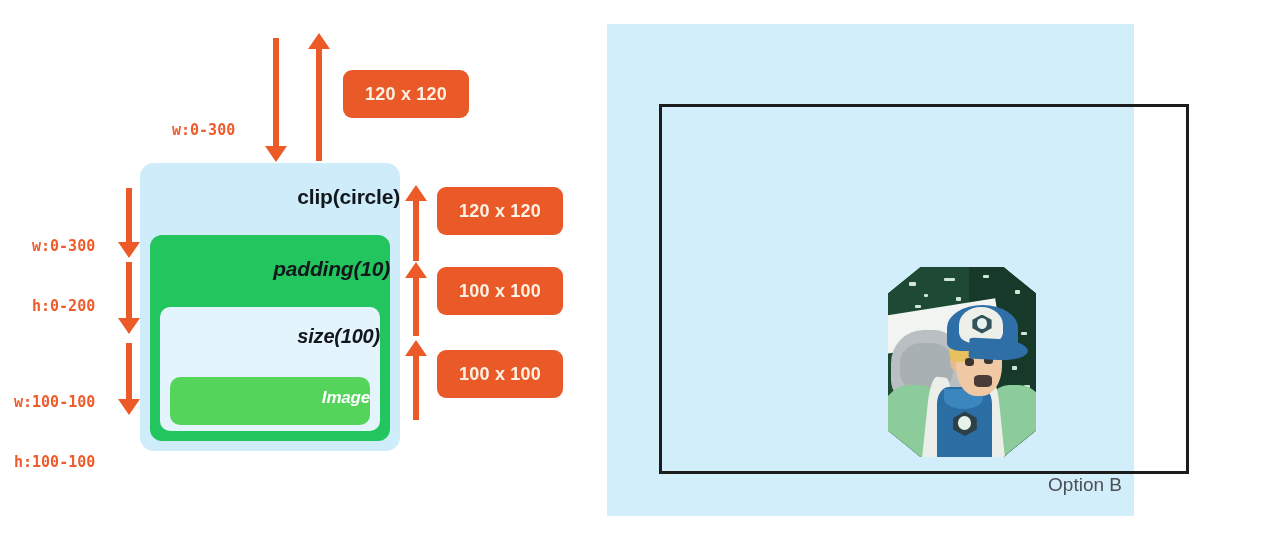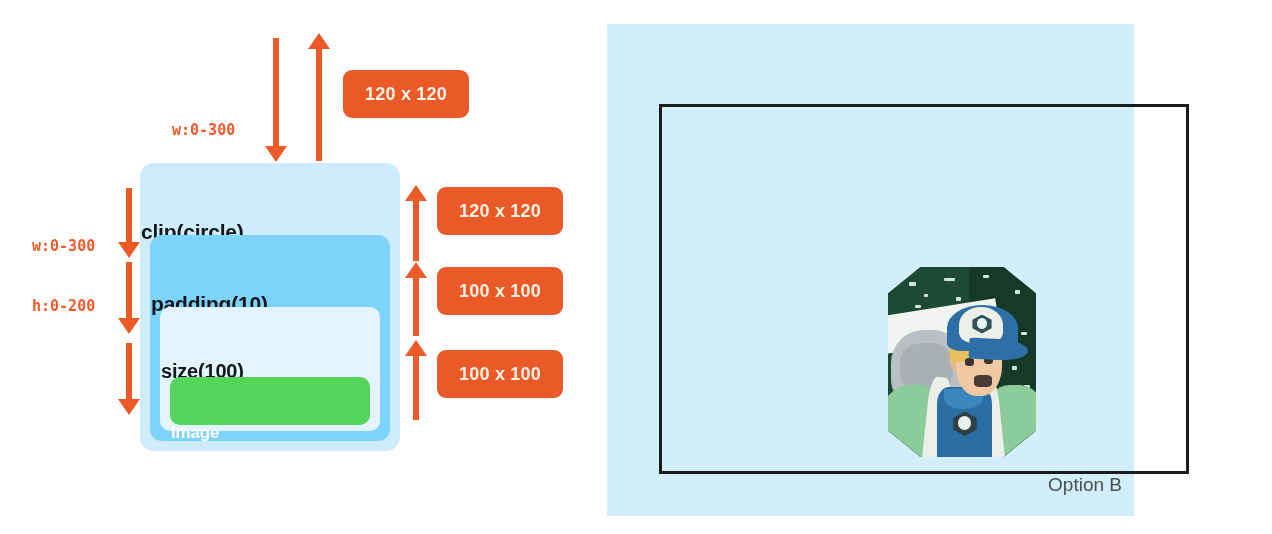--- a/index.html
+++ b/index.html
@@ -27,46 +27,46 @@
     position: absolute;
     left: 140px; top: 163px;
     width: 260px; height: 288px;
     background: #cfecfa;
     border-radius: 14px;
   }
   .box-mid {
     position: absolute;
     left: 10px; top: 72px;
     width: 240px; height: 206px;
-    background: #7dd3fc;
+    background: #22c55e;
     border-radius: 12px;
+    font-style: italic;
   }
   .box-inner {
     position: absolute;
     left: 10px; top: 72px;
     width: 220px; height: 124px;
     background: #e4f4fd;
     border-radius: 10px;
   }
   .box-image {
     position: absolute;
     left: 10px; top: 70px;
     width: 200px; height: 48px;
     background: #55d45c;
     border-radius: 10px;
   }
   .box-label {
     position: absolute;
-    left: 1px; right: 0;
-    text-align: left;
+    left: 12px; right: 0;
+    text-align: right;
     color: #12171c;
     font-weight: bold;
     font-size: 21px;
     letter-spacing: -0.2px;
-    margin-top: 35px;
   }
   .box-outer > .box-label { top: 22px; }
   .box-mid   > .box-label { top: 22px; }
   .box-inner > .box-label { top: 18px; font-size: 20px; }
   .box-image > .box-label {
     top: 11px;
     color: #ffffff;
     font-size: 17px;
     font-weight: bold;
   }
@@ -348,20 +348,24 @@
   <div class="arrow up" style="left:308px; top:33px; height:128px;">
     <div class="shaft"></div>
       <div class="head"></div>
   </div>
 
   <div class="badge" style="left:343px; top:70px; width:126px; height:48px;">120 x 120</div>
 
   <div class="dim-label" style="left:32px; top:196px;">
     <div>w:0-300</div>
     <div>h:0-200</div>
+  </div>
+  <div class="dim-label" style="left:14px; top:352px;">
+    <div>w:100-100</div>
+    <div>h:100-100</div>
   </div>
 
   <div class="arrow down" style="left:118px; top:188px; height:70px;">
     <div class="shaft"></div>
       <div class="head"></div>
   </div>
   <div class="arrow down" style="left:118px; top:262px; height:72px;">
     <div class="shaft"></div>
       <div class="head"></div>
   </div>

